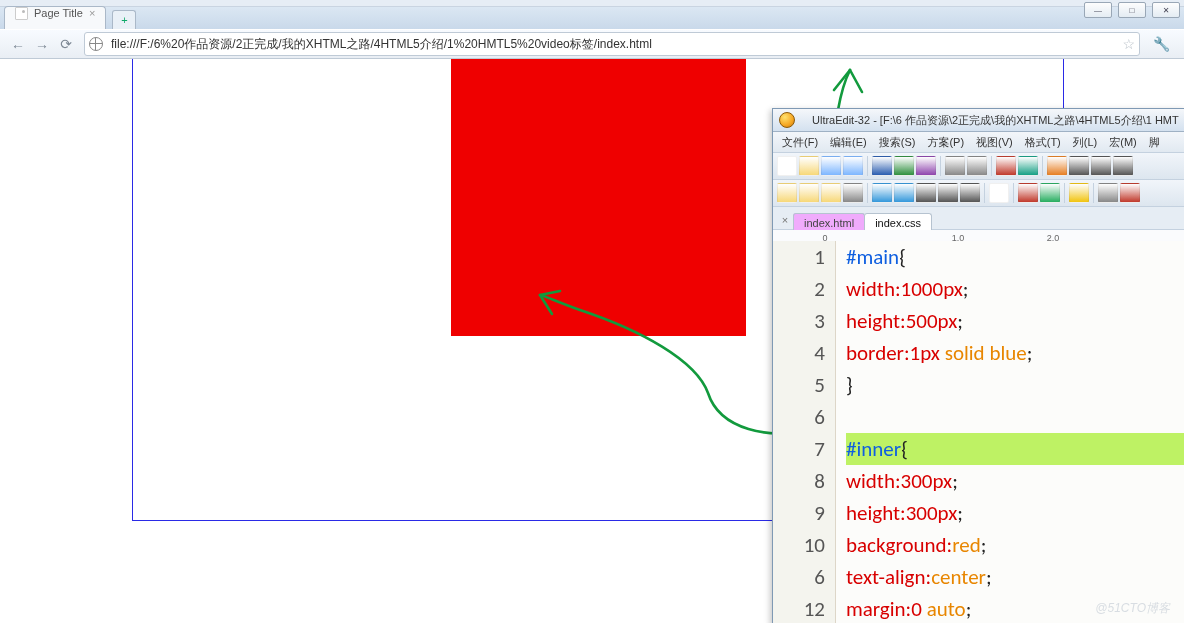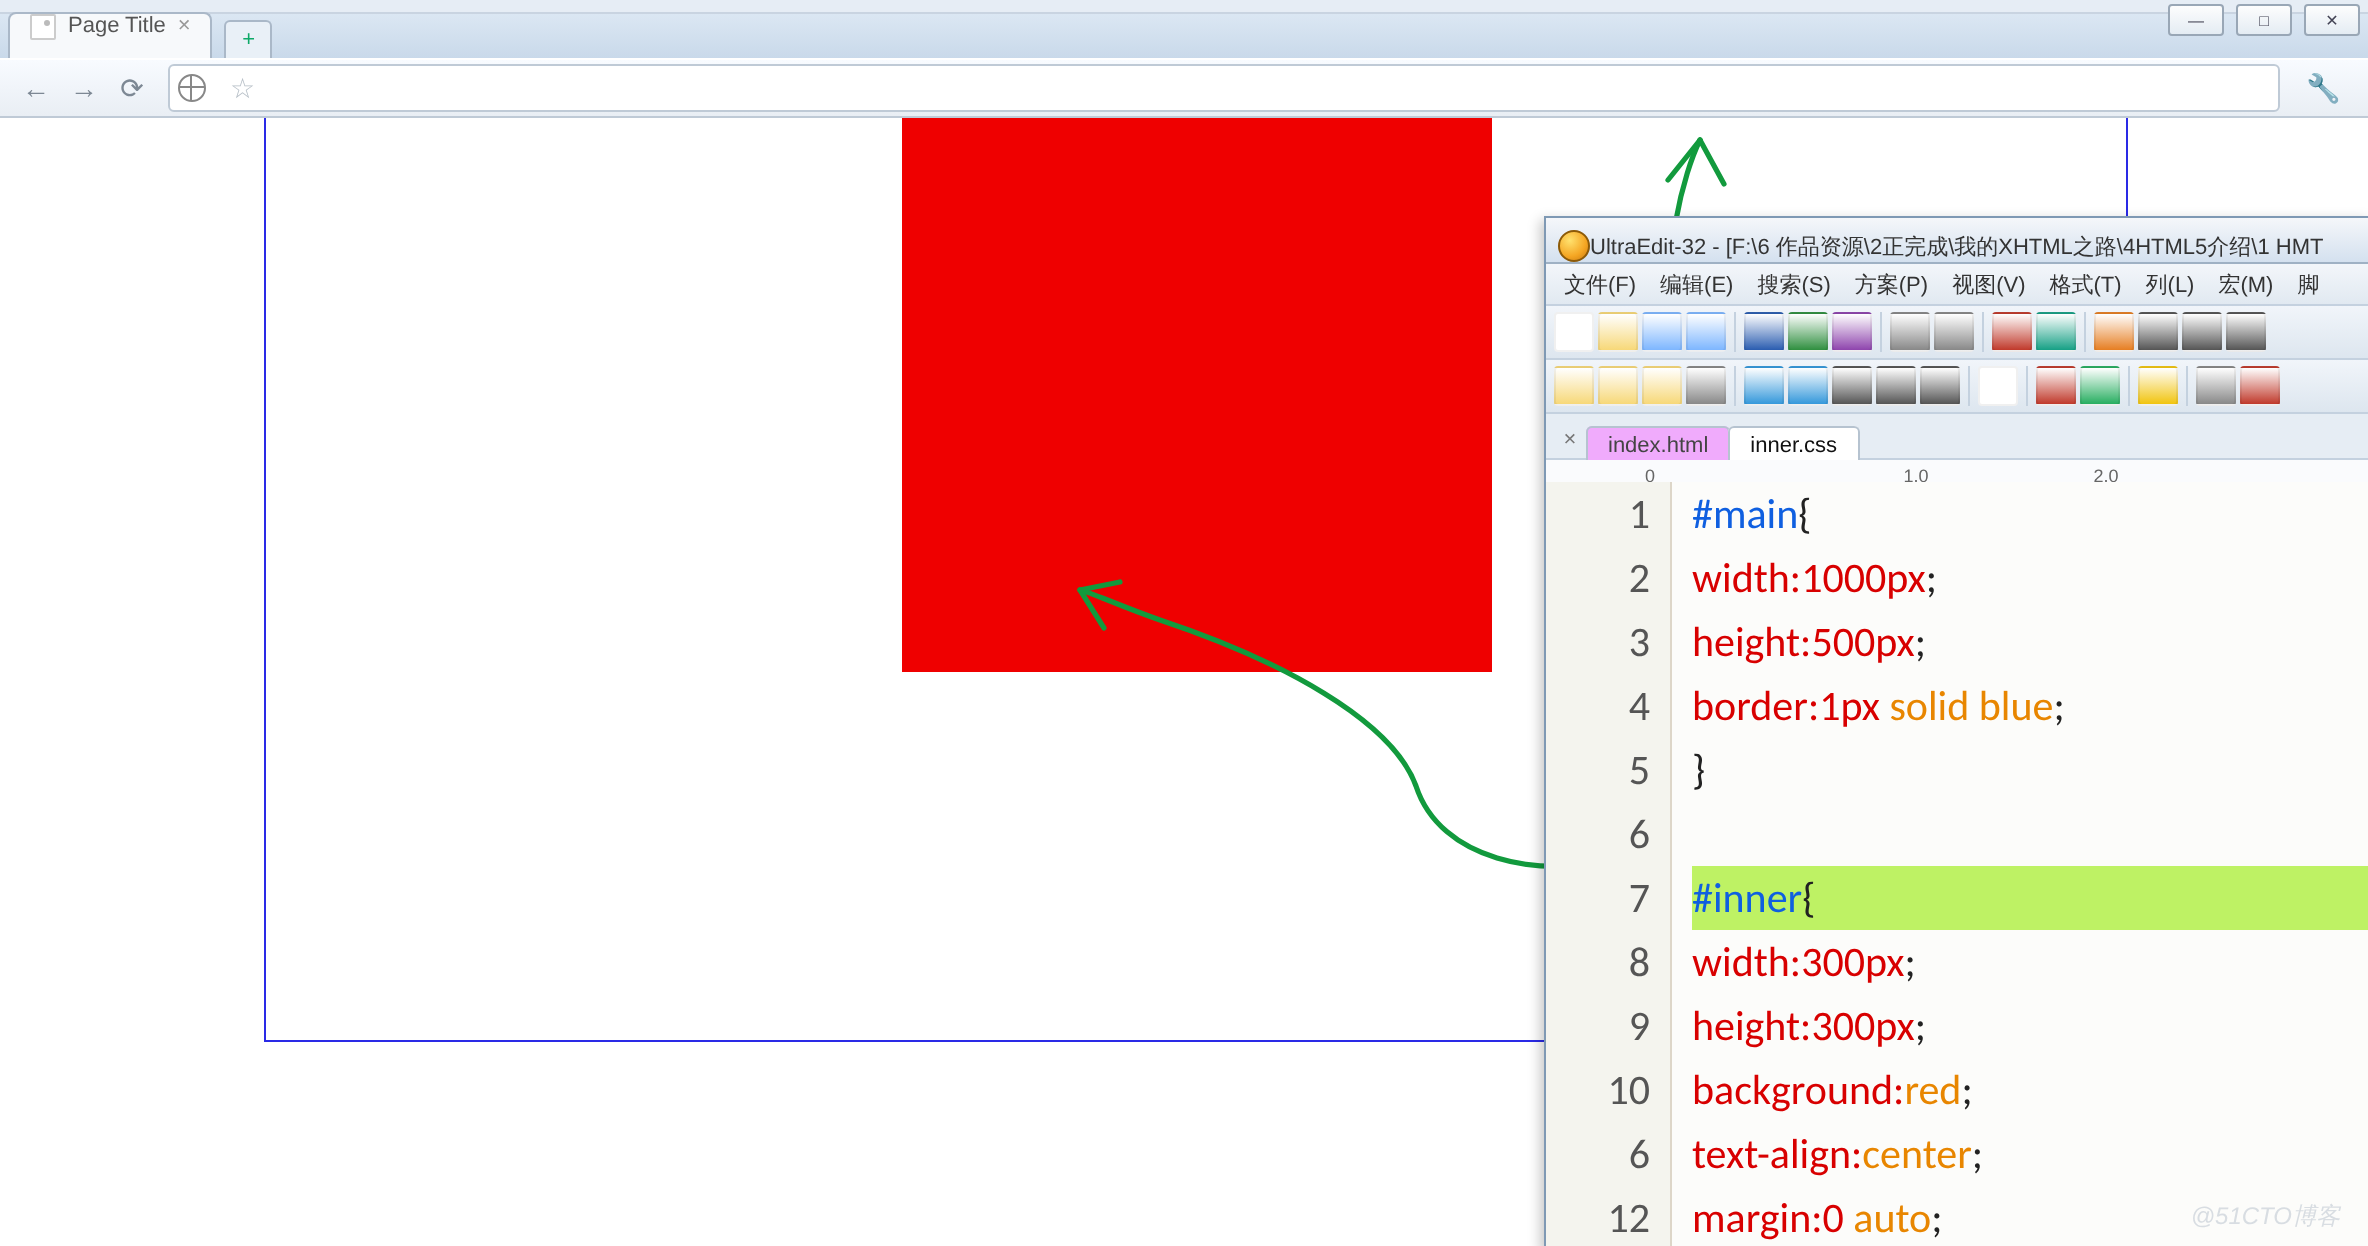--- a/index.html
+++ b/index.html
@@ -26,21 +26,21 @@
   
   .viewport{position:absolute;top:56px;left:0;right:0;bottom:0;background:#fff}
   
   #main{position:absolute;top:1px;left:132px;width:930px;height:462px;border:1px solid #2a2ae6}
   #inner{width:295px;height:278px;background:#ef0000;margin:0 auto}
   
   svg.anno{position:absolute;top:0;left:0;width:1184px;height:623px;pointer-events:none;z-index:30}
   svg.anno path{fill:none;stroke:#129a3d;stroke-width:2.6;stroke-linecap:round}
   
   .ue-window{position:absolute;top:108px;left:772px;width:412px;height:515px;z-index:40;background:#f8f8f2;border:1px solid #7f99b4;box-shadow:-2px 2px 6px rgba(0,0,0,.22)}
-  .ue-title{height:22px;display:flex;align-items:flex-end;gap:0;padding:0 6px;background:linear-gradient(#f5f7fa,#d4e1ef);border-bottom:1px solid #9fb1c4;font-size:11px;color:#333;white-space:nowrap;overflow:hidden}
+  .ue-title{height:22px;display:flex;align-items:center;gap:17px;padding:0 6px;background:linear-gradient(#f5f7fa,#d4e1ef);border-bottom:1px solid #9fb1c4;font-size:11px;color:#333;white-space:nowrap;overflow:hidden}
   .ue-title .logo{width:14px;height:14px;border-radius:50%;background:radial-gradient(circle at 35% 30%,#ffe26f,#f5a623 60%,#c7780e);border:1px solid #8c5a08}
   .ue-menubar{height:20px;display:flex;align-items:center;gap:2px;padding:0 4px;background:linear-gradient(#f3f6fa,#e1e9f1);border-bottom:1px solid #c4d1df;font-size:11px;color:#333}
   .ue-menubar span{padding:2px 5px}
   .ue-tb-row{height:26px;display:flex;align-items:center;gap:2px;padding:0 4px;background:linear-gradient(#f1f5fa,#dde6ef);border-bottom:1px solid #c4d1df}
   .tb-ico{width:18px;height:18px;border:1px solid rgba(0,0,0,.06);border-radius:2px;display:flex;align-items:center;justify-content:center;font-size:10px}
   .tb-sep{width:1px;height:20px;background:#c4d1df;margin:0 2px}
   .ue-doctabs{height:22px;display:flex;align-items:flex-end;gap:0;padding:0 4px;background:#e6edf4;border-bottom:1px solid #c4d1df;font-size:11px}
   .ue-doctabs .dtab{padding:3px 10px;border:1px solid #b6c3d0;border-bottom:none;background:#f0abfc;color:#444;border-radius:3px 3px 0 0;margin-right:-1px}
   .ue-doctabs .dtab.active{background:#fff;color:#111}
   .ue-doctabs .xclose{width:16px;text-align:center;color:#777;padding-bottom:3px}
@@ -78,20 +78,21 @@
     </div>
     <div class="newtab">+</div>
   </div>
 
   <div class="toolbar">
     <div class="nav-btn">←</div>
     <div class="nav-btn">→</div>
     <div class="nav-btn">⟳</div>
     <div class="addr-wrap">
       <span class="globe"></span>
+      <input type="text" value="file:///F:/6%20作品资源/2正完成/我的XHTML之路/4HTML5介绍/1%20HMTL5%20video标签/index.html" style="">
       <span class="star">☆</span>
     </div>
     <div class="nav-btn wrench">🔧</div>
   </div>
 </div>
 
 <div class="viewport">
   <div id="main">
     <div id="inner"></div>
   </div>
@@ -165,21 +166,21 @@
       <span class="tb-ico" style="background: linear-gradient(rgb(255, 255, 255), rgb(39, 174, 96));"></span>
       <span class="tb-sep"></span>
       <span class="tb-ico" style="background: linear-gradient(rgb(255, 255, 255), rgb(241, 196, 15));"></span>
       <span class="tb-sep"></span>
       <span class="tb-ico" style="background: linear-gradient(rgb(255, 255, 255), rgb(136, 136, 136));"></span>
       <span class="tb-ico" style="background: linear-gradient(rgb(255, 255, 255), rgb(192, 57, 43));"></span>
     </div>
 
   <div class="ue-doctabs">
     <span class="xclose">×</span>
-    <span id="ue-dtabs"><span class="dtab">index.html</span><span class="dtab active">inner.css</span></span>
+    <span id="ue-dtabs"><span class="dtab">index.html</span><span class="dtab active">index.css</span></span>
   </div>
 
   <div class="ue-ruler" id="ue-ruler">
       <span class="rlab" style="left: 52px;">0</span>
       <span class="rtick" style="left: 64px;"></span>
       <span class="rtick" style="left: 76px;"></span>
       <span class="rtick" style="left: 88px;"></span>
       <span class="rtick" style="left: 100px;"></span>
       <span class="rtick" style="left: 112px;"></span>
       <span class="rtick" style="left: 124px;"></span>

